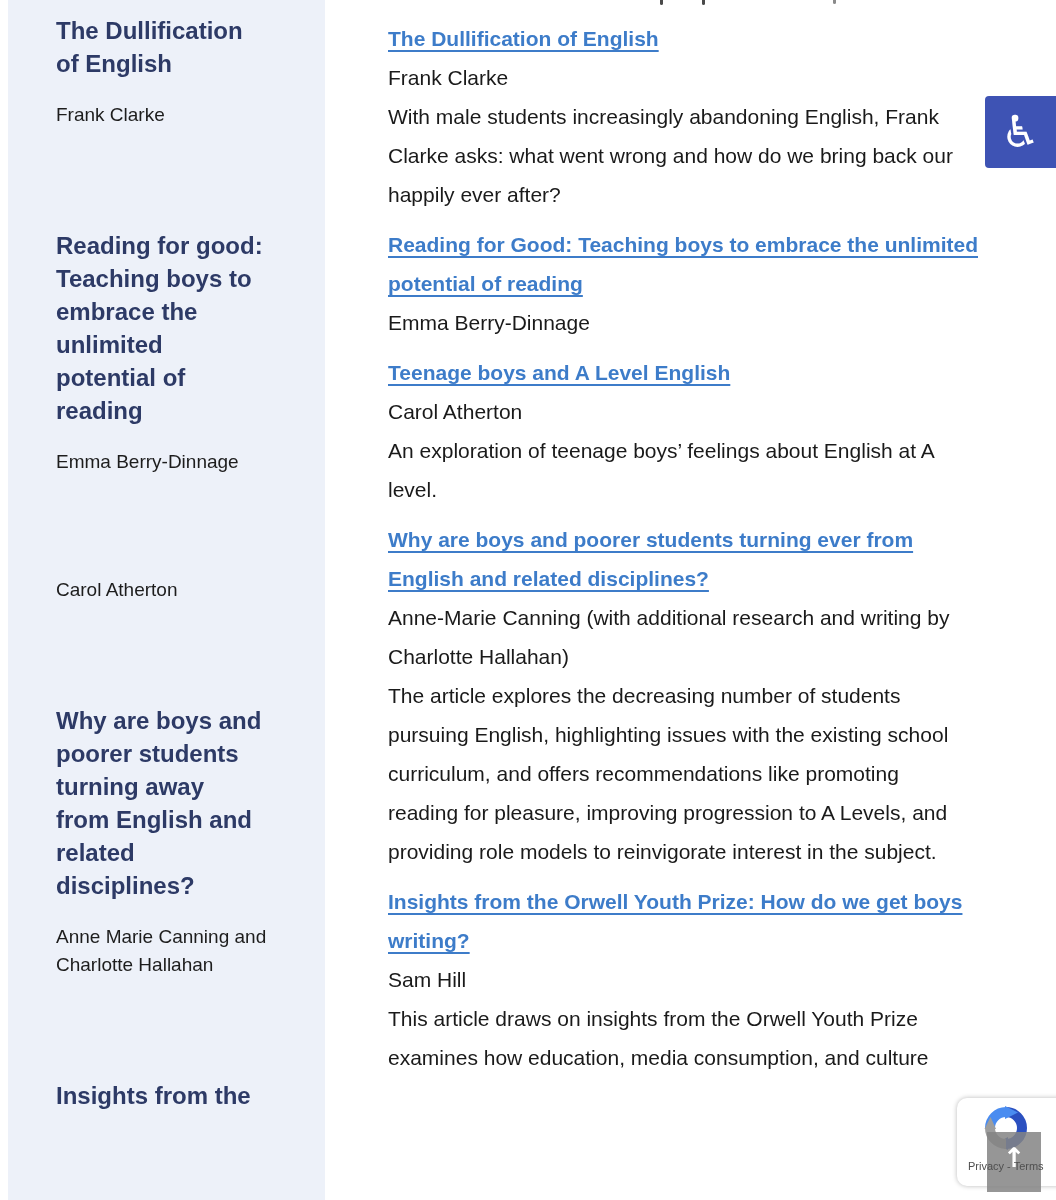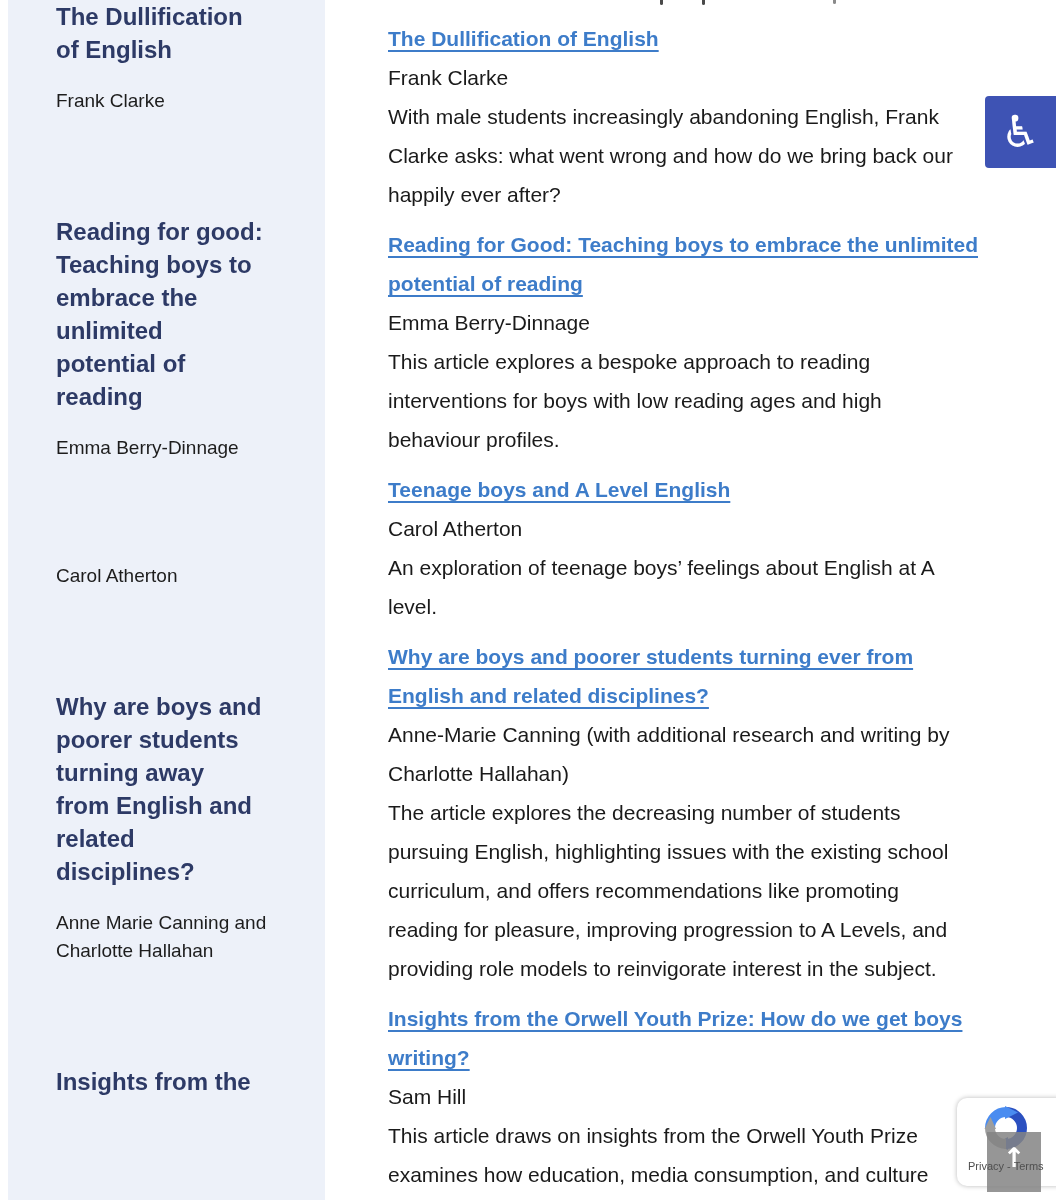--- a/index.html
+++ b/index.html
@@ -7,21 +7,21 @@
     width:1056px; height:1200px; overflow:hidden; position:relative;
     background:#ffffff;
     font-family:"Liberation Sans", sans-serif;
     -webkit-font-smoothing:antialiased;
   }
 
   
   .sidebar {
     position:absolute; left:8px; top:0; width:317px; height:1200px;
     background:#edf1f9; box-sizing:border-box;
-    padding:0 26px 0 48px; overflow:hidden;
+    padding:14px 26px 0 48px; overflow:hidden;
   }
   .sb-entry { margin-bottom:100px; }
   .sb-title {
     font-size:24px; line-height:33px; font-weight:700;
     color:#2d3a66; white-space:pre-line; cursor:pointer;
   }
   .sb-author {
     margin-top:21px; font-size:19px; line-height:28px;
     color:#1d1d1d; white-space:pre-line;
   }
@@ -128,23 +128,20 @@
     <div class="art-author">Frank Clarke</div>
     <div class="art-desc">With male students increasingly abandoning English, Frank
 Clarke asks: what went wrong and how do we bring back our
 happily ever after?</div>
   </article>
 
   <article class="article">
     <a class="art-link">Reading for Good: Teaching boys to embrace the unlimited
 potential of reading</a>
     <div class="art-author">Emma Berry-Dinnage</div>
-    <div class="art-desc">This article explores a bespoke approach to reading
-interventions for boys with low reading ages and high
-behaviour profiles.</div>
   </article>
 
   <article class="article">
     <a class="art-link">Teenage boys and A Level English</a>
     <div class="art-author">Carol Atherton</div>
     <div class="art-desc">An exploration of teenage boys’ feelings about English at A
 level.</div>
   </article>
 
   <article class="article">

